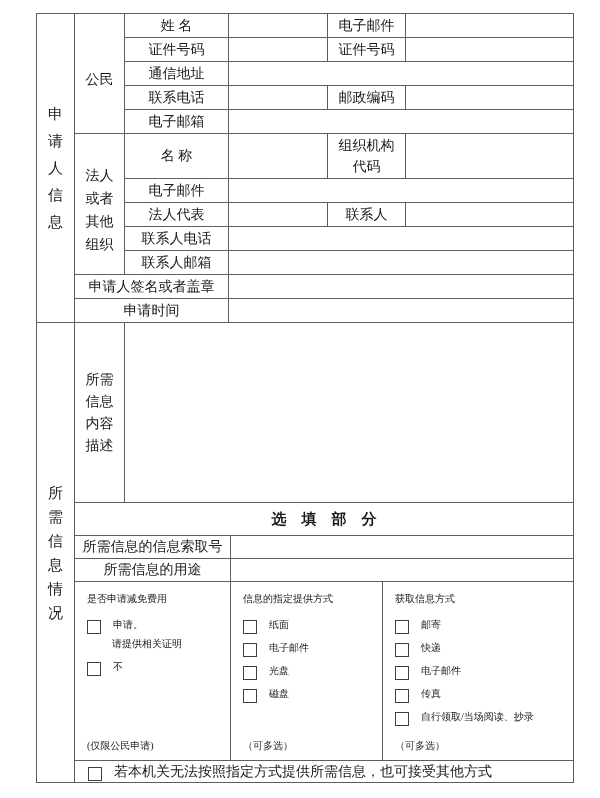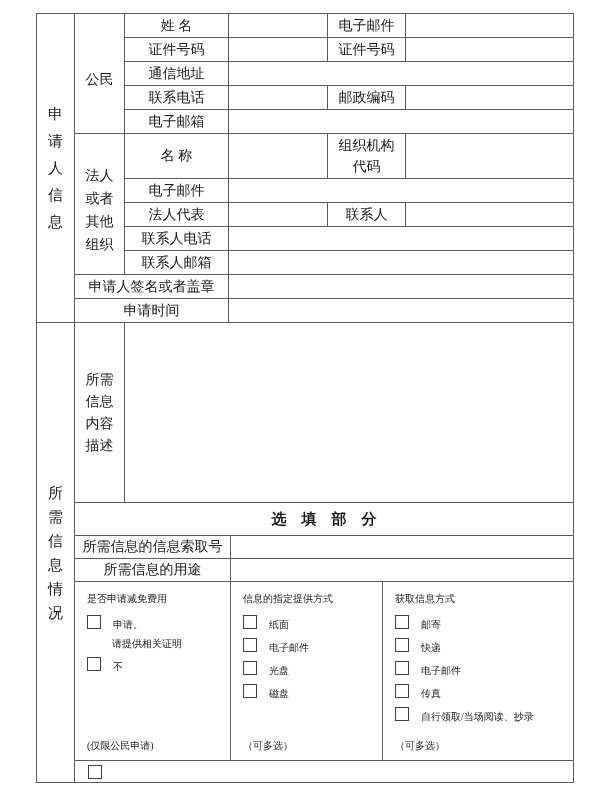--- a/index.html
+++ b/index.html
@@ -35,21 +35,21 @@
   .desc-label { white-space:pre-line; line-height:22px; }
   .optional-header { font-weight:bold; font-size:15px; }
   .chk { vertical-align:top; text-align:left; padding:0; }
   .opts {
     display:flex; flex-direction:column; align-items:flex-start;
     height:177px; box-sizing:border-box;
     padding:8px 4px 4px 12px;
     font-size:10px; text-align:left;
   }
   .col-header { line-height:18px; margin-bottom:3px; white-space:nowrap; }
-  .opt { display:flex; align-items:flex-start; margin-top:4px; line-height:19px; white-space:nowrap; }
+  .opt { display:flex; align-items:flex-end; margin-top:4px; line-height:19px; white-space:nowrap; }
   .box {
     width:12px; height:12px; border:1px solid #3f3f3f;
     margin-right:12px; flex:none; background:#fff;
   }
   .opt-sub { padding-left:25px; line-height:19px; white-space:nowrap; }
   .footnote { margin-top:auto; line-height:18px; }
   .note-cell { text-align:left; padding:0 0 0 13px; }
   .note-cell .opt { margin-top:0; }
   .val { background:#fff; }
 </style>
@@ -248,20 +248,21 @@
                 <span>自行领取/当场阅读、抄录</span>
               </div>
               <div class="footnote">（可多选）</div>
             </div>
           </td>
         </tr>
         <tr class="hF">
           <td class="note-cell" colspan="4">
             <div class="opt">
               <span class="box"></span>
+              <span>若本机关无法按照指定方式提供所需信息，也可接受其他方式</span>
             </div>
           </td>
         </tr>
       </tbody>
     </table>
 
   </div>
 </div>
 
 </body></html>

